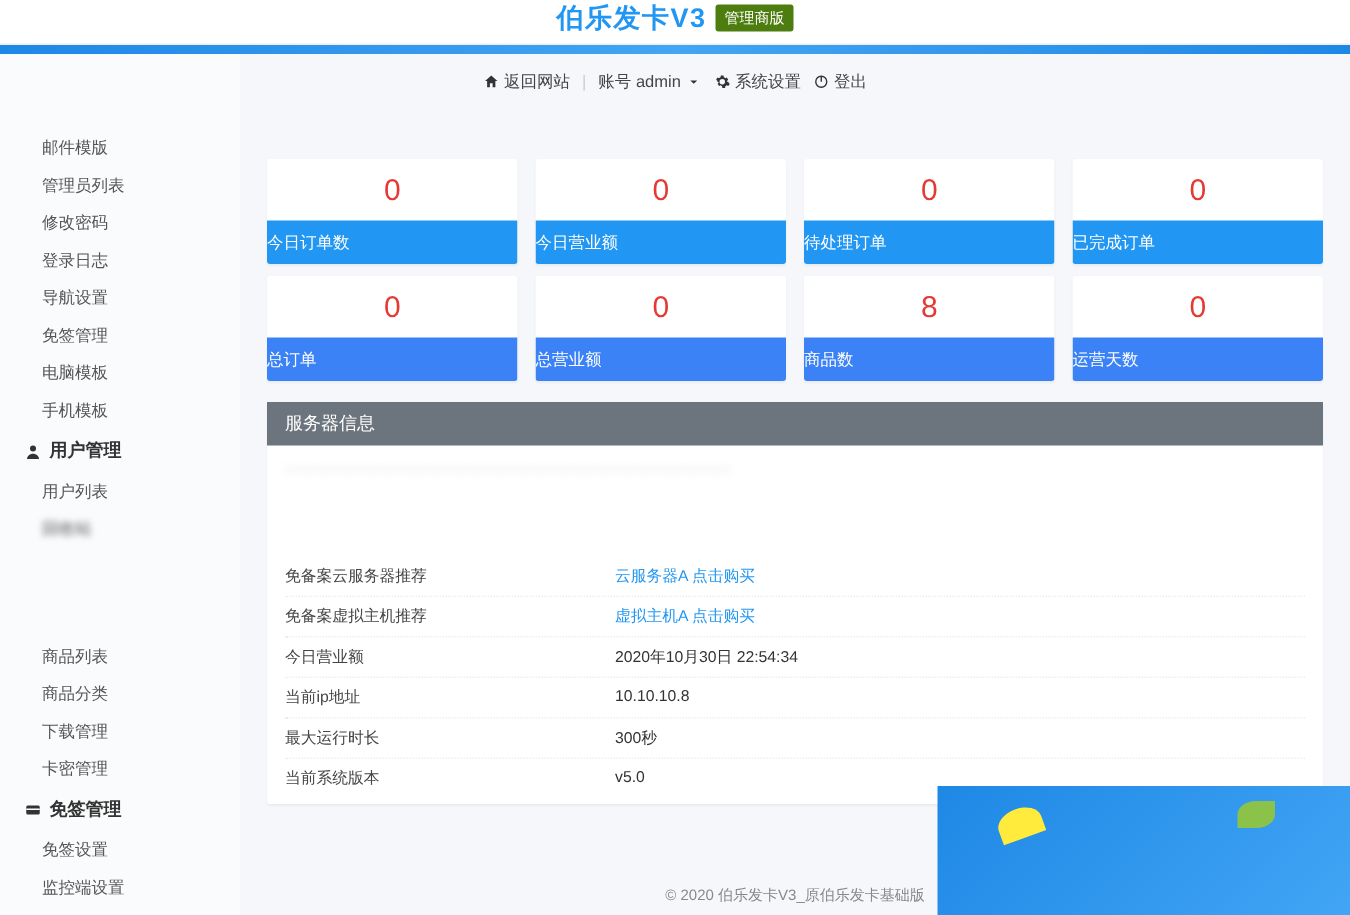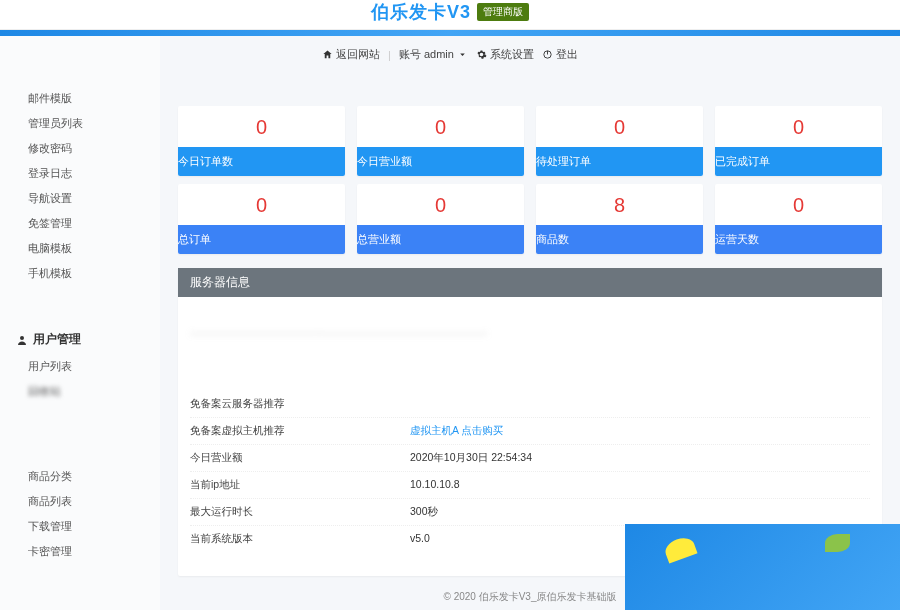--- a/index.html
+++ b/index.html
@@ -13,35 +13,35 @@
     .topbar-right .item { display: flex; align-items: center; gap: 3px; cursor: pointer; }
     .topbar-right .sep { color: #ccc; }
     .icon { display: inline-block; width: 11px; height: 11px; }
     
     .bluebar { height: 6px; background: linear-gradient(90deg, #1e88e5, #42a5f5, #1e88e5); }
     
     .container { display: flex; height: calc(100% - 36px); }
     
     .sidebar { width: 160px; background: #fafbfc; padding-top: 50px; overflow-y: auto; }
     .menu-item { padding: 5px 10px 5px 28px; color: #555; cursor: pointer; font-size: 11px; }
-    .menu-header { padding: 6px 10px 6px 16px; color: #333; font-weight: bold; font-size: 12px; display: flex; align-items: center; gap: 5px; cursor: pointer; margin-top: 39px; }
+    .menu-header { padding: 6px 10px 6px 16px; color: #333; font-weight: bold; font-size: 12px; display: flex; align-items: center; gap: 5px; cursor: pointer; }
     .menu-header .ico { width: 12px; height: 12px; }
     
     .main { flex: 1; padding: 70px 18px 10px 18px; overflow-y: auto; position: relative; }
     
     .cards-row { display: flex; gap: 12px; margin-bottom: 8px; }
     .card { flex: 1; background: #fff; border-radius: 2px; overflow: hidden; box-shadow: 0 1px 2px rgba(0,0,0,0.05); }
     .card-value { text-align: center; padding: 10px 0 8px 0; font-size: 20px; color: #e53935; }
     .card-label { padding: 7px 0; color: #fff; font-size: 11px; }
     .label-blue { background: #2196f3; }
     .label-red { background: #3b82f6; }
     
     .panel { background: #fff; border-radius: 2px; margin-top: 14px; box-shadow: 0 1px 2px rgba(0,0,0,0.05); }
     .panel-header { background: #6c757d; color: #fff; padding: 6px 12px; font-size: 12px; }
-    .panel-body { padding: 24px 12px; }
+    .panel-body { padding: 4px 12px; }
     
     .info-row { display: flex; padding: 6px 0; border-bottom: 1px dotted #eee; font-size: 10.5px; }
     .info-label { width: 220px; color: #444; }
     .info-value { flex: 1; color: #333; }
     .info-value.blurred { filter: blur(3px); color: #888; }
     .info-link { color: #2196f3; cursor: pointer; }
     
     .footer { position: absolute; bottom: 6px; left: 0; right: 0; text-align: center; font-size: 10px; color: #888; }
     
     .float-img { position: absolute; right: 0; bottom: 0; width: 275px; height: 86px; background: linear-gradient(135deg, #1e88e5, #42a5f5); overflow: hidden; }
@@ -104,22 +104,22 @@
       <svg class="ico" viewBox="0 0 24 24" fill="#333">
           <circle cx="12" cy="8" r="4"></circle>
           <path d="M4 22c0-4 4-7 8-7s8 3 8 7z"></path>
         </svg>
       <span>用户管理</span>
     </div>
     <div class="menu-item">用户列表</div>
     <div class="menu-item" style="filter:blur(2px)">回收站</div>
 
     <div style="height:60px"></div>
+    <div class="menu-item">商品列表</div>
     <div class="menu-item">商品分类</div>
-    <div class="menu-item">商品列表</div>
     <div class="menu-item">下载管理</div>
     <div class="menu-item">卡密管理</div>
 
     <div class="menu-header">
       <svg class="ico" viewBox="0 0 24 24" fill="#333">
           <rect x="3" y="6" width="18" height="12" rx="2"></rect>
           <rect x="3" y="10" width="18" height="2" fill="#fff"></rect>
         </svg>
       <span>免签管理</span>
     </div>
@@ -168,20 +168,21 @@
     </div>
 
     <div class="panel">
       <div class="panel-header">服务器信息</div>
       <div class="panel-body">
         <div class="info-row" style="height:70px;border:0;">
           <div class="info-value blurred">·····················································································</div>
         </div>
         <div class="info-row">
           <div class="info-label">免备案云服务器推荐</div>
+          <div class="info-value info-link">云服务器A 点击购买</div>
         </div>
         <div class="info-row">
           <div class="info-label">免备案虚拟主机推荐</div>
           <div class="info-value info-link">虚拟主机A 点击购买</div>
         </div>
         <div class="info-row">
           <div class="info-label">今日营业额</div>
           <div class="info-value">2020年10月30日 22:54:34</div>
         </div>
         <div class="info-row">

